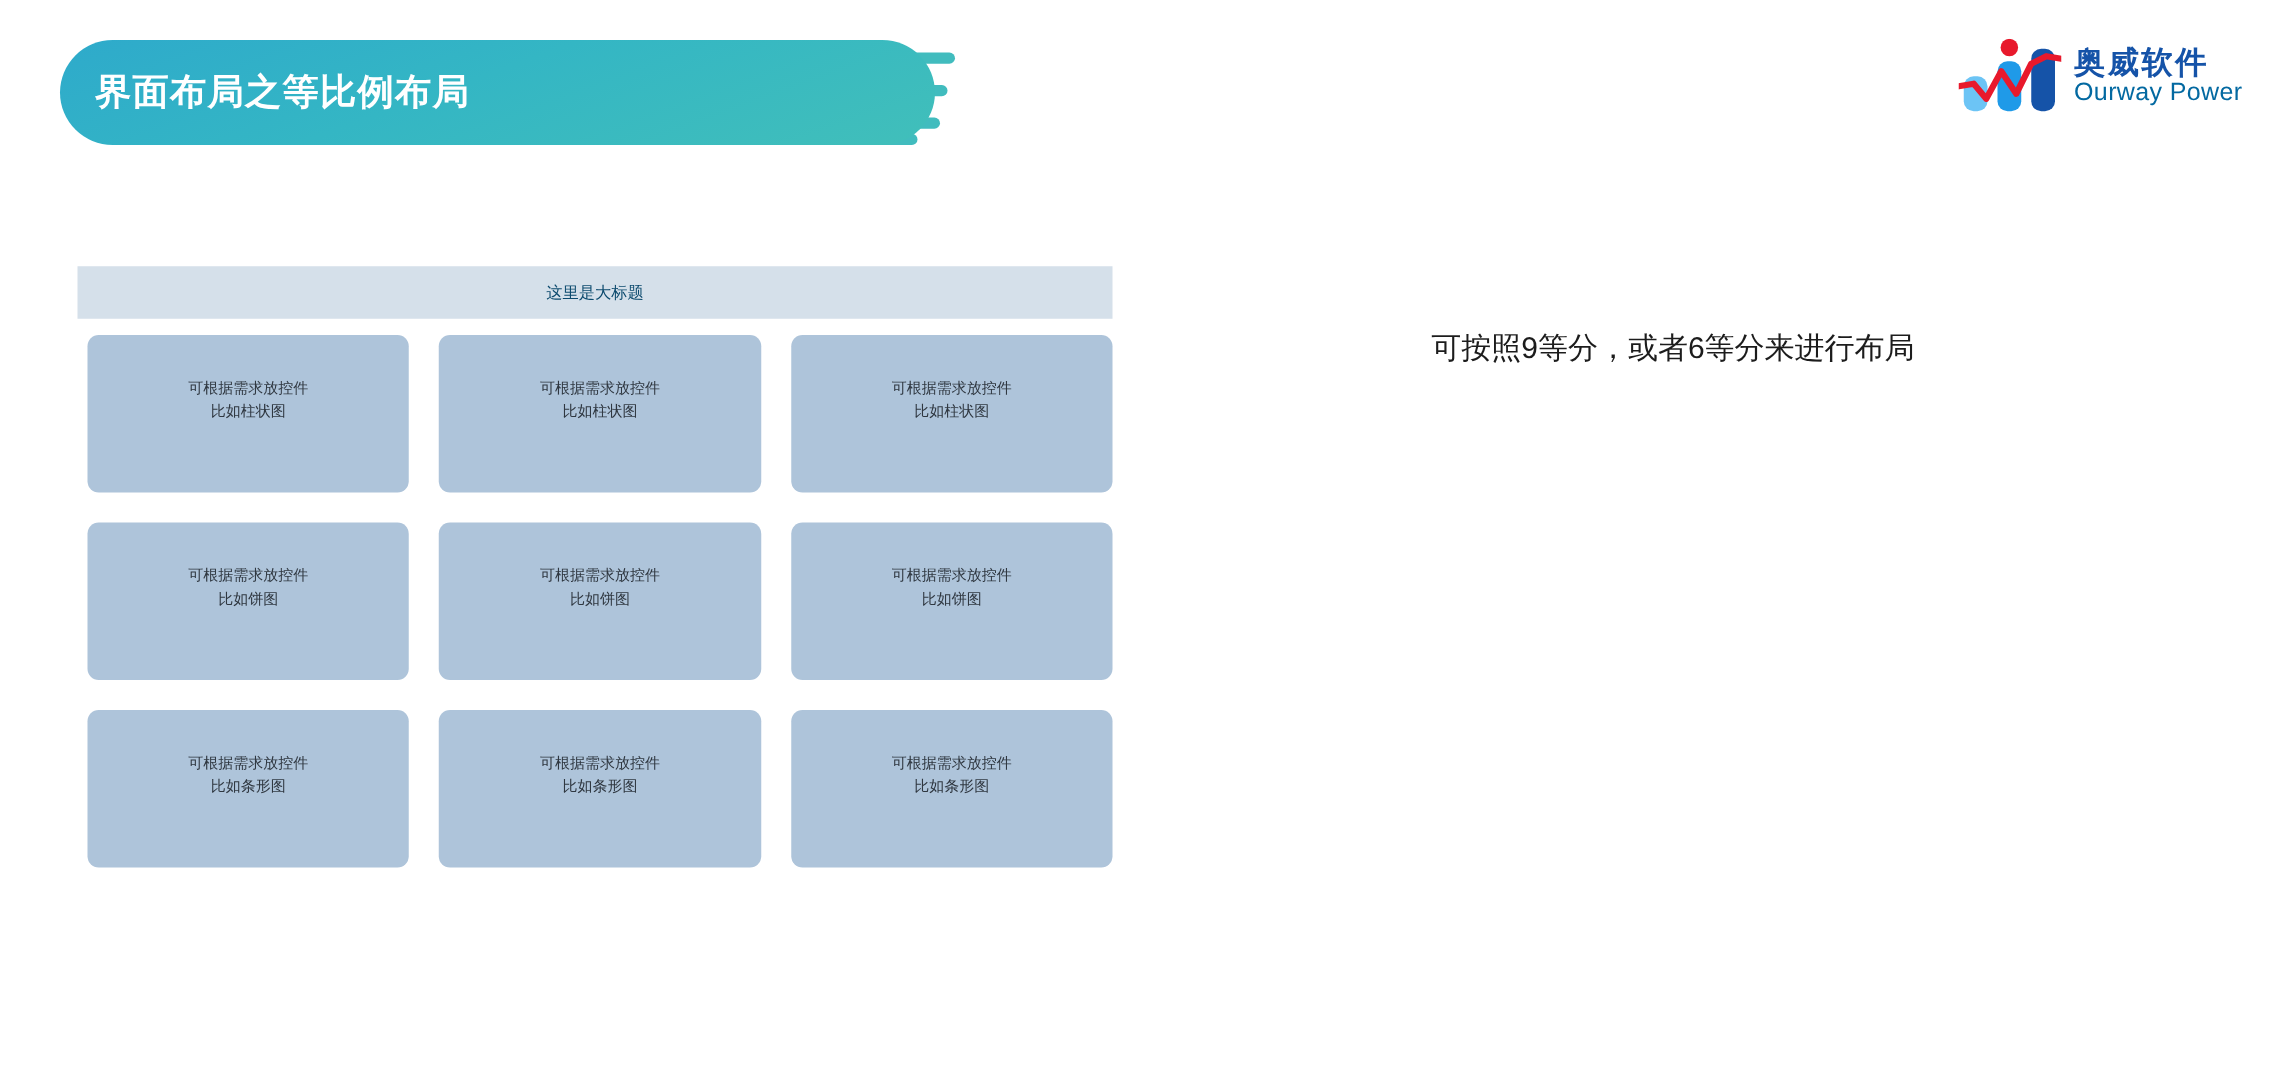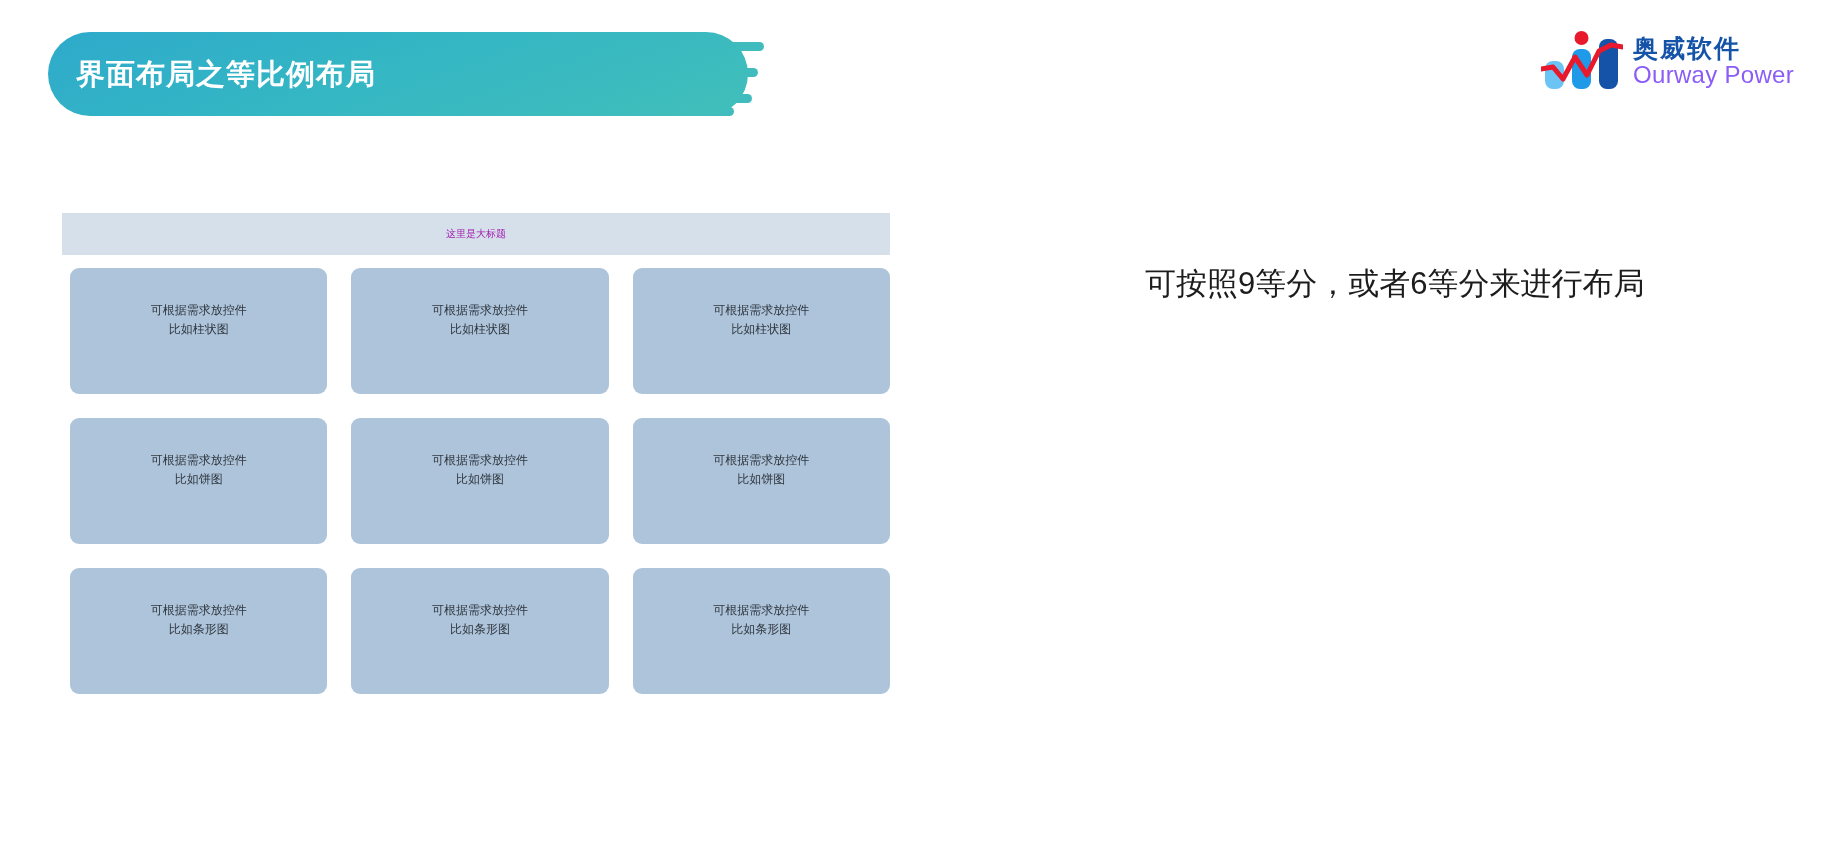--- a/index.html
+++ b/index.html
@@ -79,43 +79,43 @@
     line-height: 1.08;
   }
   #logo-cn {
     color: #1553a8;
     font-size: 25px;
     font-weight: bold;
     letter-spacing: 2px;
     white-space: nowrap;
   }
   #logo-en {
-    color: #8b5cf6;
-    font-size: 24px;
+    color: #0369a1;
+    font-size: 20px;
     letter-spacing: 0.3px;
     white-space: nowrap;
   }
 
   
   #dashboard {
     position: absolute;
     left: 62px;
     top: 213px;
     width: 828px;
   }
   #dashboard-header {
     height: 42px;
     background: #d5e0ea;
     display: flex;
     align-items: center;
     justify-content: center;
   }
   #dashboard-header-title {
-    font-size: 10px;
-    color: #a21caf;
+    font-size: 13px;
+    color: #0c4a6e;
   }
   #card-grid {
     margin-top: 13px;
     margin-left: 8px;
     display: grid;
     grid-template-columns: repeat(3, 1fr);
     grid-auto-rows: 126px;
     column-gap: 12px;
     row-gap: 11px;
     width: 820px;
@@ -137,21 +137,21 @@
     line-height: 1.55;
     white-space: nowrap;
   }
 
   
   #caption {
     position: absolute;
     left: 1145px;
     top: 262px;
     width: 640px;
-    font-size: 31px;
+    font-size: 24px;
     color: #1c1c1c;
     line-height: 1.4;
     white-space: nowrap;
   }
 </style>
 </head>
 <body>
 
 <div id="banner-fringe">
   <div class="fringe-bar" style="top:10px;  width:64px;"></div>

